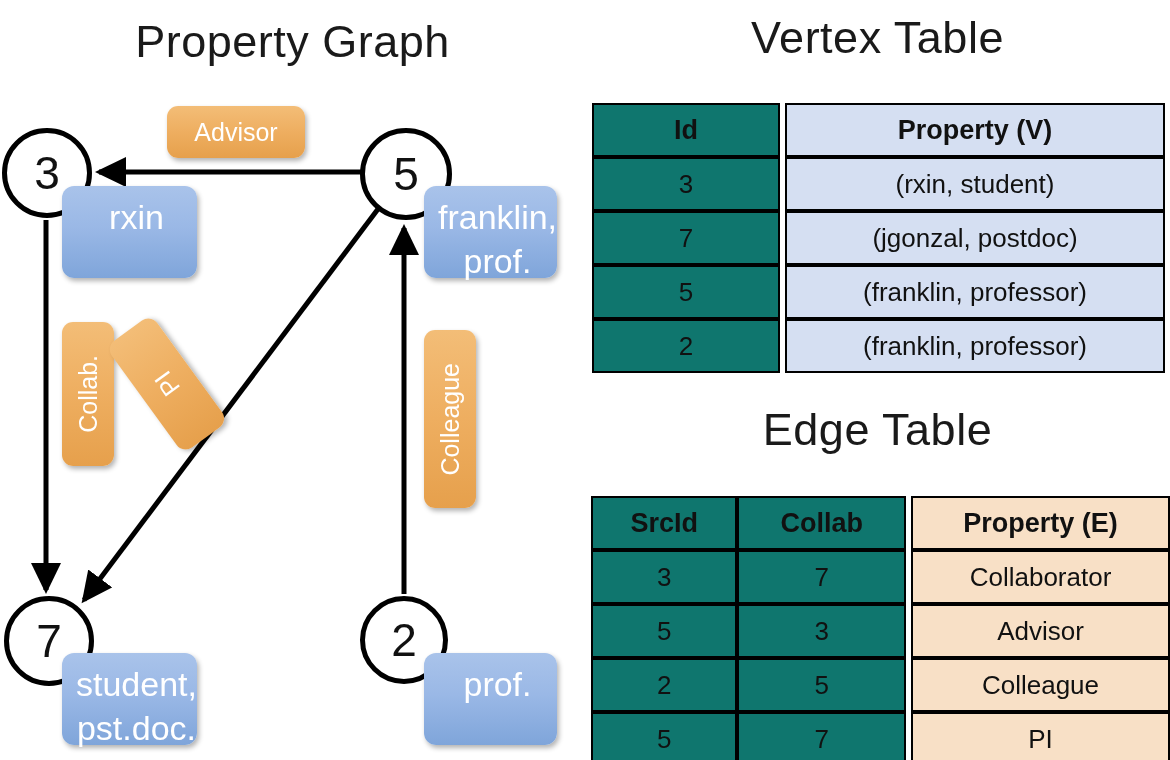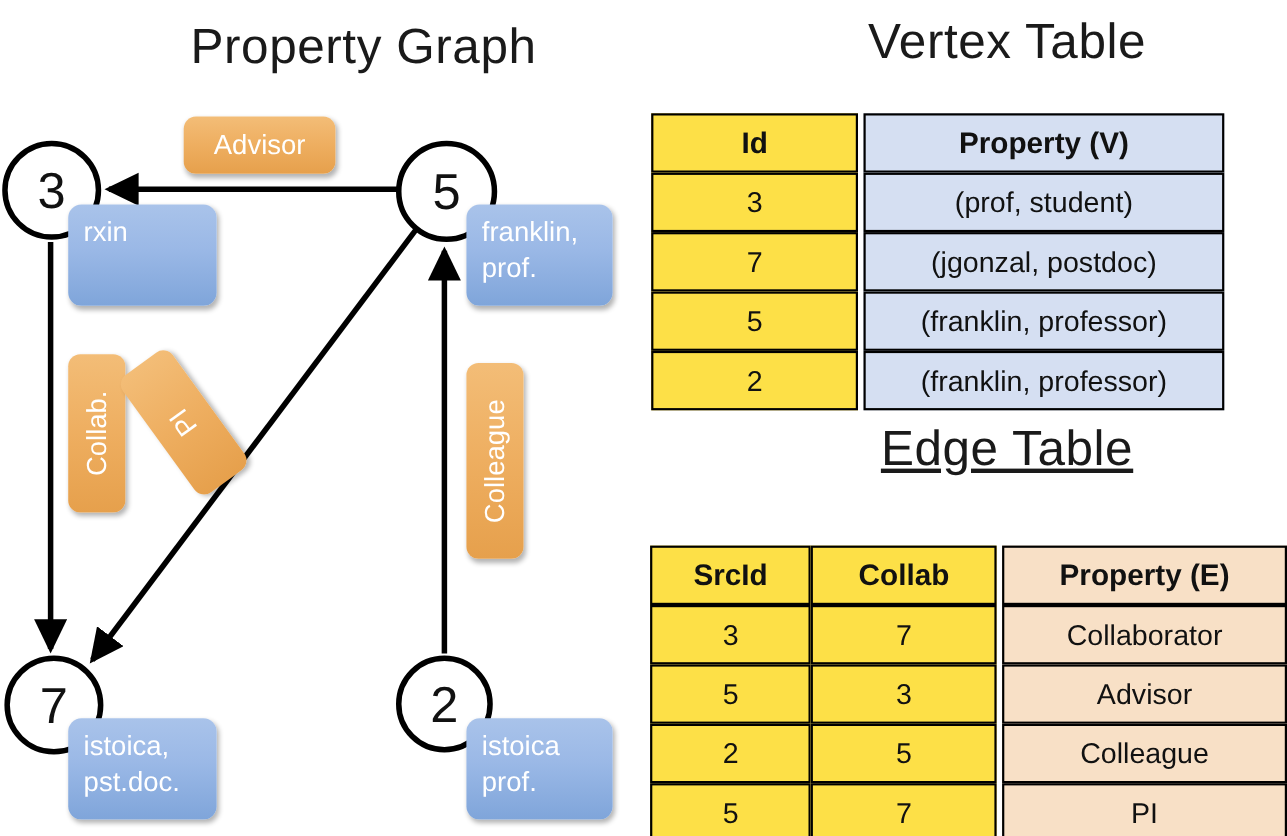--- a/index.html
+++ b/index.html
@@ -18,25 +18,24 @@
 
   
   .title {
     position: absolute;
     font-weight: 400;
     font-size: 45px;
     letter-spacing: 0.5px;
     color: #1a1a1a;
     white-space: nowrap;
     text-align: center;
-    margin-left: 38px;
   }
   #title-property-graph { left: 0px;   top: 16px;  width: 585px; }
   #title-vertex-table   { left: 585px; top: 12px;  width: 585px; text-align: center; }
-  #title-edge-table     { left: 585px; top: 382px; width: 585px; text-decoration: underline; }
+  #title-edge-table     { left: 585px; top: 404px; width: 585px; }
 
   
   #graph-panel {
     position: absolute;
     left: 0; top: 0;
     width: 585px; height: 760px;
   }
   #graph-edges {
     position: absolute;
     left: 0; top: 0;
@@ -63,25 +62,26 @@
   #node-7 { left: 4px;   top: 596px; width: 90px; height: 90px; }
   #node-2 { left: 360px; top: 596px; width: 88px; height: 88px; }
 
   
   .prop-box {
     position: absolute;
     border-radius: 12px;
     background: linear-gradient(180deg, #a9c3ea 0%, #9ab8e6 45%, #7fa5da 100%);
     box-shadow: 2px 3px 5px rgba(0,0,0,0.30);
     color: #ffffff;
-    font-size: 25px;
+    font-size: 34px;
     line-height: 1.30;
     padding: 9px 0 9px 14px;
     box-sizing: border-box;
     z-index: 5;
+    text-align: center;
   }
   #vprop-3 { left: 62px;  top: 186px; width: 135px; height: 92px; }
   #vprop-5 { left: 424px; top: 186px; width: 133px; height: 92px; }
   #vprop-7 { left: 62px;  top: 653px; width: 135px; height: 92px; }
   #vprop-2 { left: 424px; top: 653px; width: 133px; height: 92px; }
 
   
   .edge-label {
     position: absolute;
     border-radius: 11px;
@@ -114,31 +114,31 @@
     border-spacing: 0;
   }
   .tbl td {
     border: 2px solid #000;
     text-align: center;
     font-size: 26px;
     font-weight: 400;
     color: #111;
     padding: 0;
     vertical-align: middle;
-    background: #fde047;
+    background: #0f766e;
     box-sizing: border-box;
   }
   .tbl td.hdr { font-weight: bold; font-size: 27px; }
   .fill-blue   { background: #d5dff2 !important; }
   .fill-orange { background: #f8e0c6 !important; }
   .gapcol { border: none !important; background: transparent !important; width: 5px; padding:0; }
 
   #vertex-table { left: 592px; top: 103px; }
   #vertex-table td.c-id   { width: 188px; height: 54px; }
-  #vertex-table td.c-prop { width: 328px; height: 54px; margin-top: 48px; }
+  #vertex-table td.c-prop { width: 380px; height: 54px; margin-top: 48px; }
 
   #edge-table { left: 591px; top: 496px; }
   #edge-table td.c-src  { width: 151px; height: 54px; }
   #edge-table td.c-dst  { width: 174px; height: 54px; }
   #edge-table td.c-eprop{ width: 266px; height: 54px; }
 </style>
 </head>
 <body>
 
 <div class="title" id="title-property-graph">Property Graph</div>
@@ -169,25 +169,24 @@
   <div class="node-circle" id="node-2">2</div>
 
   <div class="prop-box" id="vprop-3">
     <div>rxin</div>
   </div>
   <div class="prop-box" id="vprop-5">
     <div>franklin,</div>
     <div>prof.</div>
   </div>
   <div class="prop-box" id="vprop-7">
-    <div>istoica,</div>
+    <div>student,</div>
     <div>pst.doc.</div>
   </div>
   <div class="prop-box" id="vprop-2">
-    <div>istoica</div>
     <div>prof.</div>
   </div>
 
   <div class="edge-label" id="elabel-advisor">
     <span>Advisor</span>
   </div>
   <div class="edge-label" id="elabel-collab">
     <span class="vert-text">Collab.</span>
   </div>
   <div class="edge-label" id="elabel-pi">
@@ -201,21 +200,21 @@
 <table class="tbl" id="vertex-table">
   <tbody>
       <tr>
     <td class="c-id hdr">Id</td>
     <td class="gapcol"></td>
     <td class="c-prop hdr fill-blue">Property (V)</td>
   </tr>
   <tr>
     <td class="c-id">3</td>
     <td class="gapcol"></td>
-    <td class="c-prop fill-blue">(prof, student)</td>
+    <td class="c-prop fill-blue">(rxin, student)</td>
   </tr>
   <tr>
     <td class="c-id">7</td>
     <td class="gapcol"></td>
     <td class="c-prop fill-blue">(jgonzal, postdoc)</td>
   </tr>
   <tr>
     <td class="c-id">5</td>
     <td class="gapcol"></td>
     <td class="c-prop fill-blue">(franklin, professor)</td>

